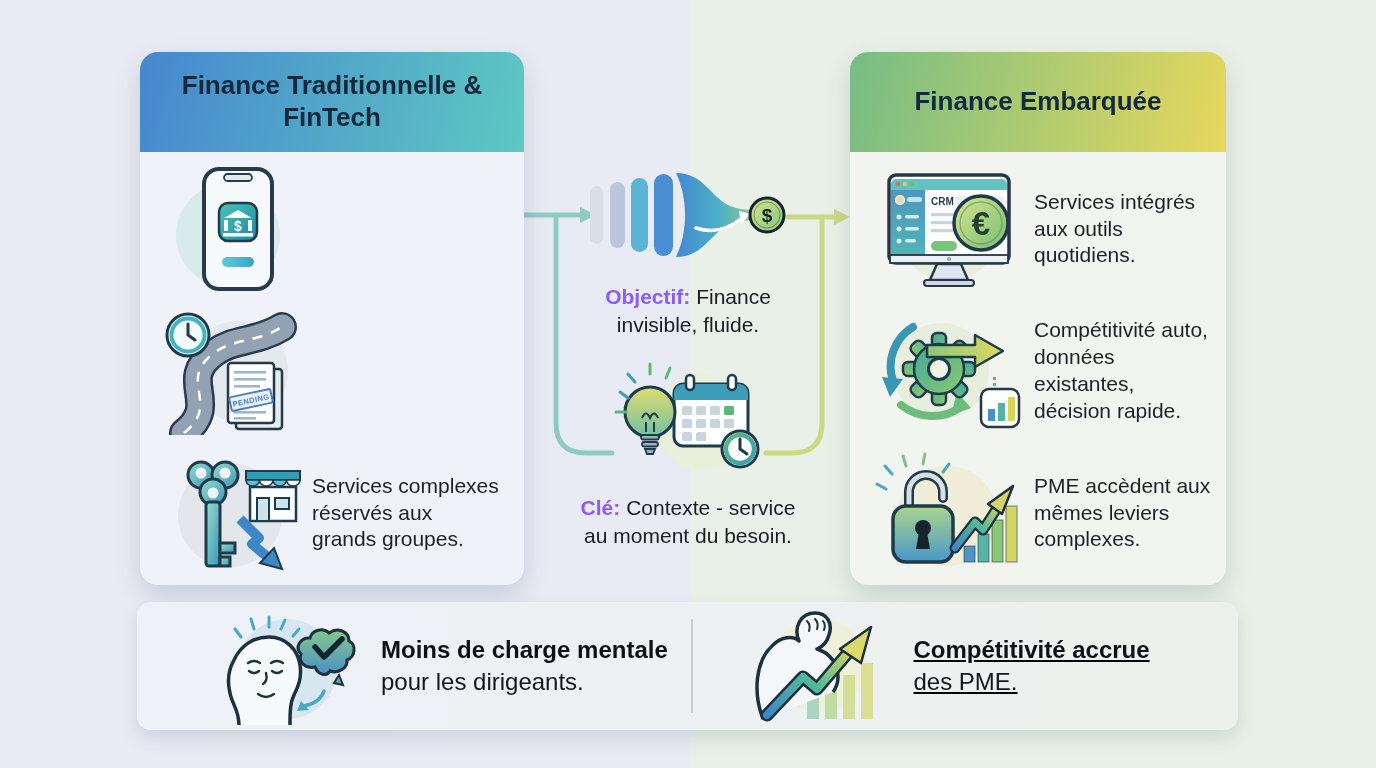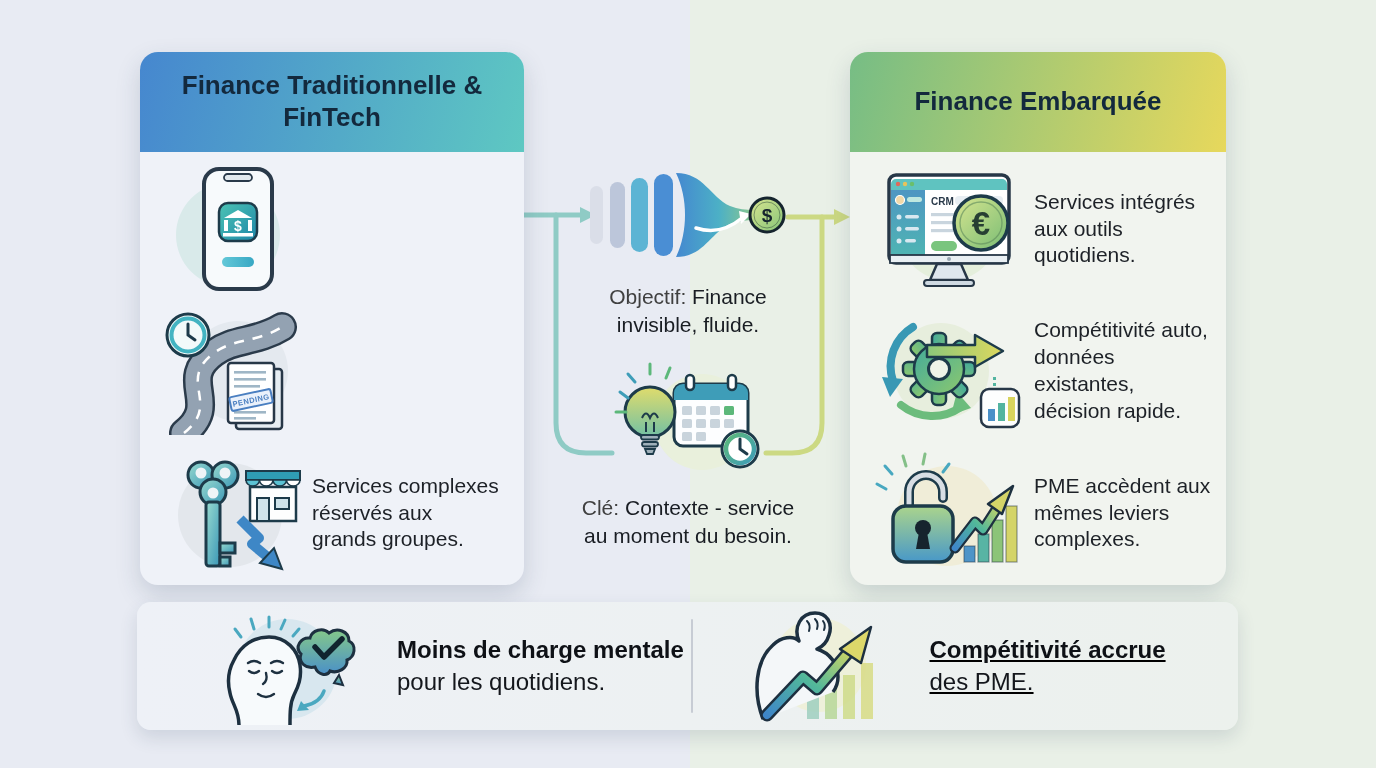--- a/index.html
+++ b/index.html
@@ -18,32 +18,32 @@
   .card-right header{background:linear-gradient(105deg,#76bd85 0%,#e7d85c 100%);}
   .card h2{margin:0;font-size:26px;line-height:1.22;font-weight:bold;color:#13293d;text-align:center;}
   .card .body{padding:6px 10px 0 14px;}
   .row{display:flex;align-items:center;height:142px;}
   .row .ic{flex:0 0 158px;display:flex;justify-content:center;align-items:center;}
   .card-right .row .ic{flex:0 0 170px;}
   .row p{margin:0;font-size:21px;line-height:1.28;color:#1d2127;white-space:pre-line;}
 
   .center-text{position:absolute;margin:0;font-size:21px;line-height:1.32;color:#191d23;
         text-align:center;white-space:pre-line;}
-  .center-text b{font-weight:normal;color:#404040;}
+  .center-text b{font-weight:bold;color:#8b5cf6;}
   .objective-text{left:572px;top:283px;width:232px;}
   .key-text{left:548px;top:494px;width:280px;}
 
   .connectors{position:absolute;left:500px;top:180px;width:380px;height:300px;}
   .funnel{position:absolute;left:588px;top:170px;width:205px;height:90px;}
   .bulbcal{position:absolute;left:610px;top:360px;width:168px;height:127px;}
 
   .benefits-bar{position:absolute;left:137px;top:602px;width:1101px;height:128px;border-radius:14px;
         background:linear-gradient(90deg,#eef1f7 0%,#ecf1ed 100%);
         box-shadow:0 8px 18px rgba(45,65,95,.14);display:flex;align-items:center;box-sizing:border-box;}
-  .benefit{flex:1;display:flex;align-items:center;gap:38px;height:100%;}
+  .benefit{flex:1;display:flex;align-items:center;gap:22px;height:100%;}
   .benefit .ic{display:flex;align-items:center;}
   .benefit-1{padding-left:52px;}
   .benefit-2{padding-left:44px;text-decoration:underline;}
   .benefit p{margin:0;font-size:24px;line-height:1.35;color:#14171c;}
   .benefit b{display:block;font-weight:bold;color:#0e1116;}
   .vdivider{width:2px;height:94px;background:#c7ccd4;border-radius:1px;flex:0 0 2px;}
 
   svg text{font-family:"Liberation Sans",sans-serif;}
 </style>
 </head>
@@ -401,21 +401,21 @@
             <path d="M77,66 q2,8 -3,11"></path>
             <path d="M69,87 q8,6 16,0"></path>
           </g>
           <path d="M126,64 c-10,2 -17,-5 -14,-13 c-7,-7 0,-17 9,-16 c2,-8 13,-11 19,-5 c8,-6 20,-2 20,8 c8,4 6,16 -2,19 c1,8 -9,14 -17,11 c-3,6 -12,4 -15,-4 z" transform="translate(0,-4)" fill="url(#gBrain)" stroke="#1d3040" stroke-width="3"></path>
           <path d="M150,68 l4,10 l-9,-2 z" fill="url(#gBrain)" stroke="#1d3040" stroke-width="2"></path>
           <path d="M126,40 l9,10 l18,-18" stroke="#10242e" stroke-width="5.5" fill="none" stroke-linecap="round" stroke-linejoin="round"></path>
           <path d="M135,84 q-4,12 -20,15" stroke="#4aa8c0" stroke-width="3.5" fill="none" stroke-linecap="round"></path>
           <polygon points="112,94 120,103 108,104" fill="#4aa8c0"></polygon>
         </svg>
       </span>
-      <p><b>Moins de charge mentale</b><span>pour les quotidiens.</span></p>
+      <p><b>Moins de charge mentale</b><span>pour les dirigeants.</span></p>
     </div>
     <div class="vdivider"></div>
     <div class="benefit benefit-2">
       <span class="ic">
         <svg width="155" height="118" viewBox="0 0 155 118">
           <circle cx="82" cy="58" r="47" fill="#eef0da"></circle>
           <g opacity=".85">
             <rect x="70" y="90" width="12" height="22" fill="#9fd0c0"></rect>
             <rect x="88" y="80" width="12" height="32" fill="#b8d89a"></rect>
             <rect x="106" y="68" width="12" height="44" fill="#cfdc8a"></rect>

